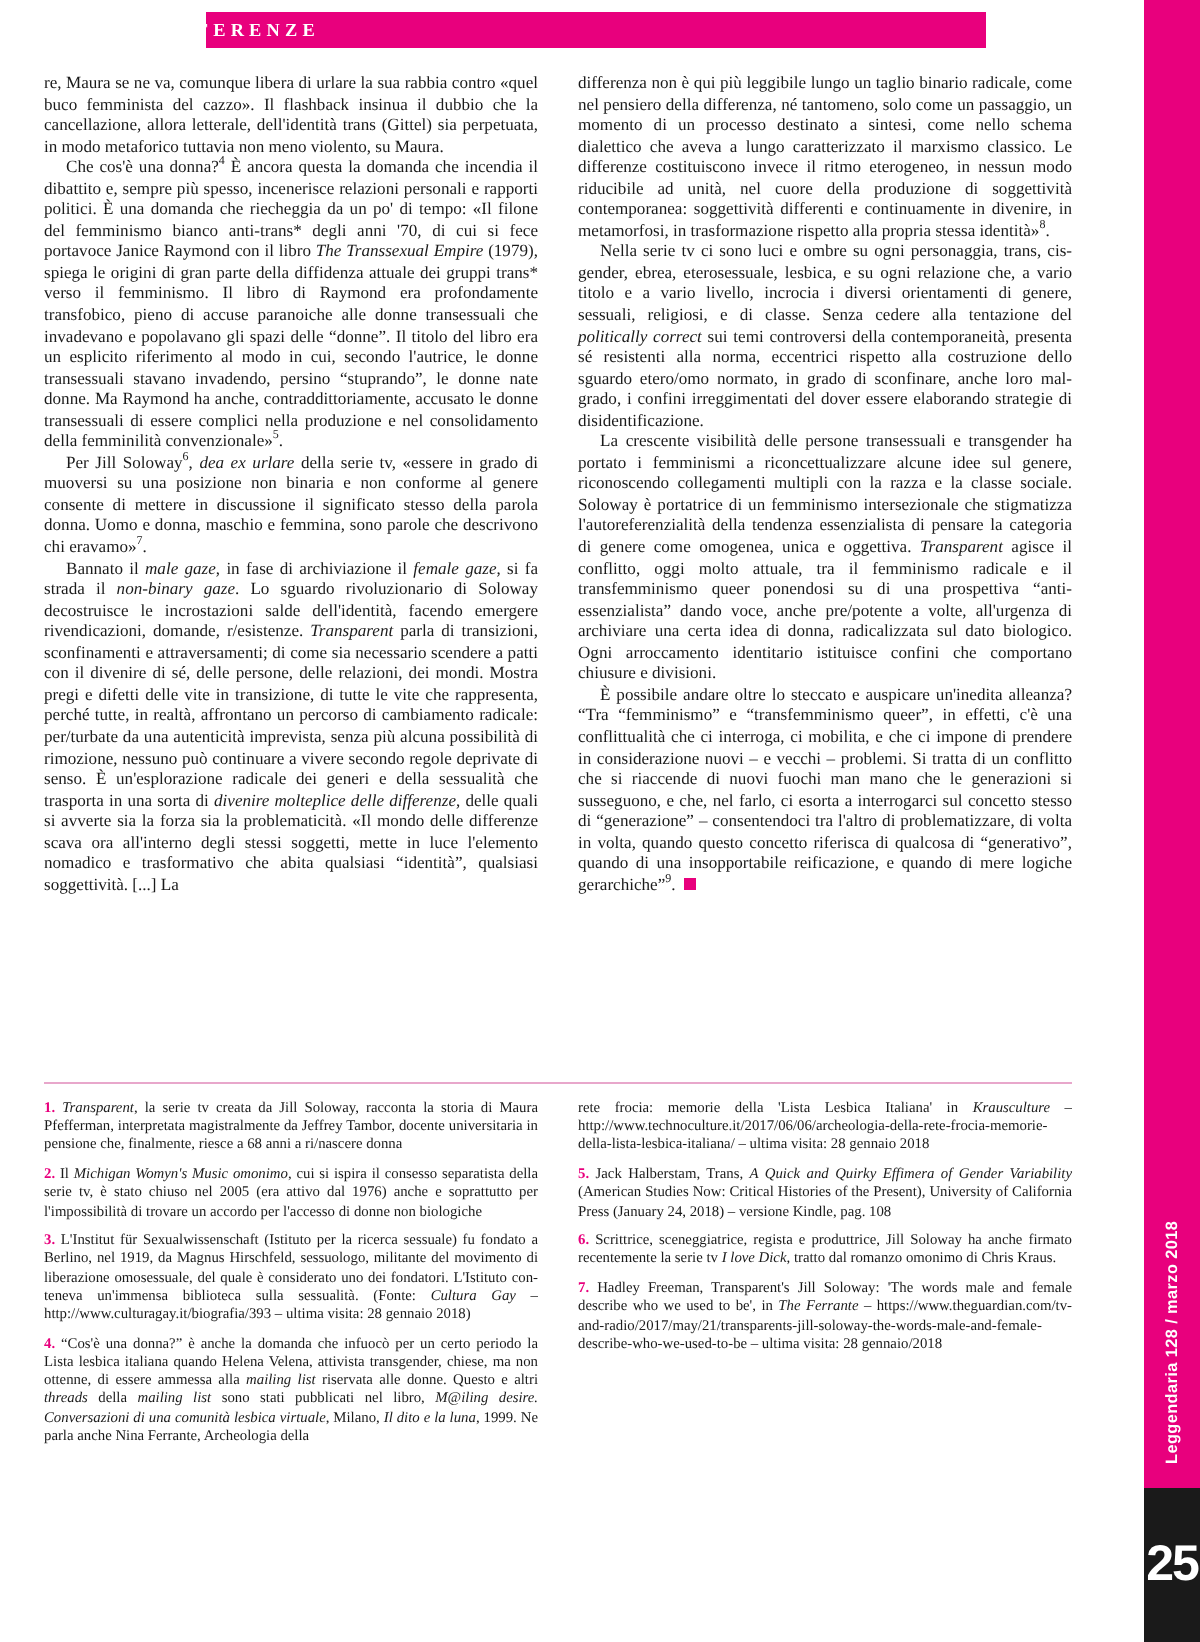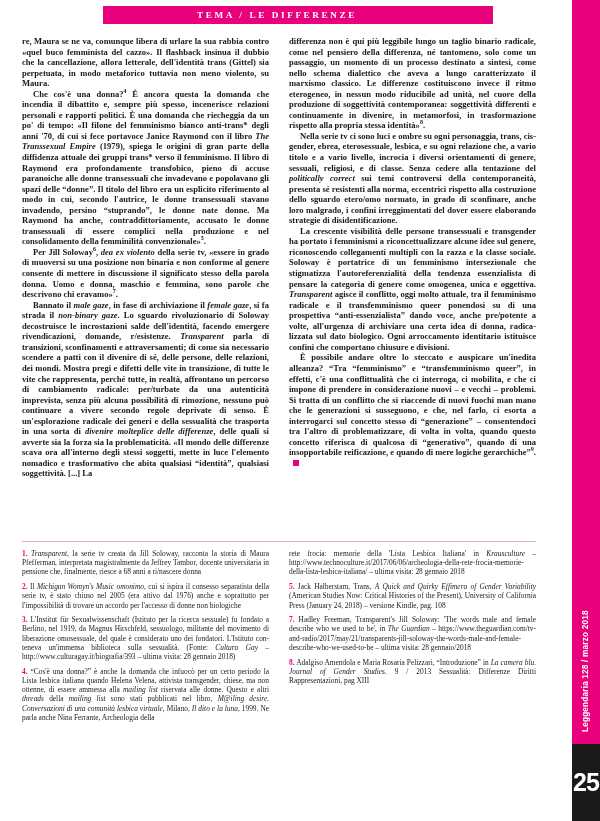--- a/index.html
+++ b/index.html
@@ -36,21 +36,21 @@
     top: 0;
     width: 390px;
     height: 18px;
     background: #e8007d;
   }
   .banner-text {
     position: absolute;
     left: 0;
     right: 0;
     top: 2px;
-    text-align: center;
+    text-align: left;
     color: #ffffff;
     font-family: "Liberation Serif", serif;
     font-weight: bold;
     font-size: 9.2px;
     letter-spacing: 2.6px;
     line-height: 14px;
     white-space: nowrap;
   }
 
   
@@ -67,21 +67,20 @@
   }
   .col p {
     margin: 0;
     font-size: 8.55px;
     line-height: 10.55px;
     text-align: justify;
     text-justify: inter-word;
     color: #1a1a1a;
     font-family: "Liberation Serif", serif;
     hyphens: manual;
-    font-weight: bold;
   }
   .col p.indent {
     text-indent: 11px;
   }
   .col p + p {
     margin-top: 0;
   }
   i, em { font-style: italic; }
   sup {
     font-size: 6px;
@@ -201,21 +200,21 @@
   <div class="banner-row">
     <div class="banner"></div>
     <div class="banner-text">TEMA / LE DIFFERENZE</div>
   </div>
 
   <div class="body-cols">
 
     <div class="col">
       <p><span>re, Maura se ne va, comunque libera di urlare la sua rabbia contro «quel buco femminista del cazzo». Il flashback insinua il dubbio che la cancellazione, allora letterale, dell'identità trans (Gittel) sia perpetuata, in modo metaforico tuttavia non meno violento, su Maura.</span></p>
       <p class="indent">Che cos'è una donna?<sup>4</sup> È ancora questa la domanda che incendia il dibattito e, sempre più spesso, incenerisce re­lazioni personali e rapporti politici. È una domanda che riecheggia da un po' di tempo: «Il filone del femminismo bianco anti-trans* degli anni '70, di cui si fece portavoce Janice Raymond con il libro <i>The Transsexual Empire</i> (1979), spiega le origini di gran parte della diffidenza attuale dei gruppi trans* verso il femminismo. Il libro di Raymond era profondamente transfobico, pieno di accuse paranoiche alle donne transessuali che invadevano e popolavano gli spazi delle “donne”. Il titolo del libro era un esplicito riferimento al modo in cui, secondo l'autrice, le donne transessuali sta­vano invadendo, persino “stuprando”, le donne nate donne. Ma Raymond ha anche, contraddittoriamente, accusato le donne transessuali di essere complici nella produzione e nel consolidamento della femminilità convenzionale»<sup>5</sup>.</p>
-      <p class="indent">Per Jill Soloway<sup>6</sup>, <i>dea ex violento</i> della serie tv, «essere in grado di muoversi su una posizione non binaria e non conforme al genere consente di mettere in discussione il significato stesso della parola donna. Uomo e donna, ma­schio e femmina, sono parole che descrivono chi eravamo»<sup>7</sup>.</p>
+      <p class="indent">Per Jill Soloway<sup>6</sup>, <i>dea ex urlare</i> della serie tv, «essere in grado di muoversi su una posizione non binaria e non conforme al genere consente di mettere in discussione il significato stesso della parola donna. Uomo e donna, ma­schio e femmina, sono parole che descrivono chi eravamo»<sup>7</sup>.</p>
       <p class="indent">Bannato il <i>male gaze</i>, in fase di archiviazione il <i>female gaze</i>, si fa strada il <i>non-binary gaze</i>. Lo sguardo rivolu­zionario di Soloway decostruisce le incrostazioni salde dell'identità, facendo emergere rivendicazioni, domande, r/esistenze. <i>Transparent</i> parla di transizioni, sconfinamenti e attraversamenti; di come sia necessario scendere a patti con il divenire di sé, delle persone, delle relazioni, dei mondi. Mostra pregi e difetti delle vite in transizione, di tutte le vite che rappresenta, perché tutte, in realtà, affrontano un per­corso di cambiamento radicale: per/turbate da una auten­ticità imprevista, senza più alcuna possibilità di rimozione, nessuno può continuare a vivere secondo regole deprivate di senso. È un'esplorazione radicale dei generi e della sessualità che trasporta in una sorta di <i>divenire molteplice delle diffe­renze</i>, delle quali si avverte sia la forza sia la problematicità. «Il mondo delle differenze scava ora all'interno degli stessi soggetti, mette in luce l'elemento nomadico e trasformativo che abita qualsiasi “identità”, qualsiasi soggettività. [...] La</p>
     </div>
 
     <div class="col">
       <p>differenza non è qui più leggibile lungo un taglio binario radicale, come nel pensiero della differenza, né tantome­no, solo come un passaggio, un momento di un processo destinato a sintesi, come nello schema dialettico che aveva a lungo caratterizzato il marxismo classico. Le differenze costituiscono invece il ritmo eterogeneo, in nessun modo riducibile ad unità, nel cuore della produzione di soggettivi­tà contemporanea: soggettività differenti e continuamente in divenire, in metamorfosi, in trasformazione rispetto alla propria stessa identità»<sup>8</sup>.</p>
       <p class="indent">Nella serie tv ci sono luci e ombre su ogni personaggia, trans, cis-gender, ebrea, eterosessuale, lesbica, e su ogni re­lazione che, a vario titolo e a vario livello, incrocia i diversi orientamenti di genere, sessuali, religiosi, e di classe. Senza cedere alla tentazione del <i>politically correct</i> sui temi con­troversi della contemporaneità, presenta sé resistenti alla norma, eccentrici rispetto alla costruzione dello sguardo etero/omo normato, in grado di sconfinare, anche loro mal­grado, i confini irreggimentati del dover essere elaborando strategie di disidentificazione.</p>
       <p class="indent">La crescente visibilità delle persone transessuali e tran­sgender ha portato i femminismi a riconcettualizzare alcune idee sul genere, riconoscendo collegamenti multipli con la razza e la classe sociale. Soloway è portatrice di un femmi­nismo intersezionale che stigmatizza l'autoreferenzialità della tendenza essenzialista di pensare la categoria di ge­nere come omogenea, unica e oggettiva. <i>Transparent</i> agisce il conflitto, oggi molto attuale, tra il femminismo radicale e il transfemminismo queer ponendosi su di una prospettiva “anti-essenzialista” dando voce, anche pre/potente a volte, all'urgenza di archiviare una certa idea di donna, radica­lizzata sul dato biologico. Ogni arroccamento identitario istituisce confini che comportano chiusure e divisioni.</p>
       <p class="indent">È possibile andare oltre lo steccato e auspicare un'inedita alleanza? “Tra “femminismo” e “transfemminismo queer”, in effetti, c'è una conflittualità che ci interroga, ci mobilita, e che ci impone di prendere in considerazione nuovi – e vecchi – problemi. Si tratta di un conflitto che si riaccende di nuovi fuochi man mano che le generazioni si susseguono, e che, nel farlo, ci esorta a interrogarci sul concetto stesso di “ge­nerazione” – consentendoci tra l'altro di problematizzare, di volta in volta, quando questo concetto riferisca di qualcosa di “generativo”, quando di una insopportabile reificazione, e quando di mere logiche gerarchiche”<sup>9</sup>.<span class="endmark"></span></p>
     </div>
 
@@ -228,22 +227,22 @@
     <div class="ncol">
       <p class="note"><span class="num">1.</span> <i>Transparent</i>, la serie tv creata da Jill Soloway, racconta la storia di Maura Pfefferman, interpretata magistralmente da Jeffrey Tambor, docente universitaria in pensione che, finalmente, riesce a 68 anni a ri/nascere donna</p>
       <p class="note"><span class="num">2.</span> Il <i>Michigan Womyn's Music omonimo</i>, cui si ispira il consesso separatista della serie tv, è stato chiuso nel 2005 (era attivo dal 1976) anche e soprattutto per l'impossibilità di trovare un ac­cordo per l'accesso di donne non biologiche</p>
       <p class="note"><span class="num">3.</span> L'Institut für Sexualwissenschaft (Istituto per la ricerca sessuale) fu fondato a Berlino, nel 1919, da Magnus Hirschfeld, sessuologo, militante del movimento di liberazione omoses­suale, del quale è considerato uno dei fondatori. L'Istituto con­teneva un'immensa biblioteca sulla sessualità. (Fonte: <i>Cultura Gay</i> – http://www.culturagay.it/biografia/393 – ultima visita: 28 gennaio 2018)</p>
       <p class="note"><span class="num">4.</span> “Cos'è una donna?” è anche la domanda che infuocò per un certo periodo la Lista lesbica italiana quando Helena Velena, attivista transgender, chiese, ma non ottenne, di essere ammes­sa alla <i>mailing list</i> riservata alle donne. Questo e altri <i>threads</i> della <i>mailing list</i> sono stati pubblicati nel libro, <i>M@iling desire. Conversazioni di una comunità lesbica virtuale</i>, Milano, <i>Il dito e la luna</i>, 1999. Ne parla anche Nina Ferrante, Archeologia della</p>
     </div>
 
     <div class="ncol">
       <p class="note">rete frocia: memorie della 'Lista Lesbica Italiana' in <i>Kraus­culture</i> – http://www.technoculture.it/2017/06/06/archeologia-della-rete-frocia-memorie-della-lista-lesbica-italiana/ – ultima visita: 28 gennaio 2018</p>
       <p class="note"><span class="num">5.</span> Jack Halberstam, Trans, <i>A Quick and Quirky Effimera of Gender Variability</i> (American Studies Now: Critical Histories of the Pre­sent), University of California Press (January 24, 2018) – versione Kindle, pag. 108</p>
-      <p class="note"><span class="num">7.</span> Hadley Freeman, Transparent's Jill Soloway: 'The words male and female describe who we used to be', in <i>The Guardian</i> – https://www.theguardian.com/tv-and-radio/2017/may/21/transparents-jill-soloway-the-words-male-and-female-descri­be-who-we-used-to-be – ultima visita: 28 gennaio/2018</p>
-      <p class="note"><span class="num">8.</span> Adalgiso Amendola e Maria Rosaria Pelizzari, “Introduzione” in <i>La camera blu. Journal of Gender Studies</i>. 9 / 2013 Sessualità: Differenze Diritti Rappresentazioni, pag XIII</p>
+      <p class="note"><span class="num">6.</span> Scrittrice, sceneggiatrice, regista e produttrice, Jill Soloway ha anche firmato recentemente la serie tv <i>I love Dick</i>, tratto dal romanzo omonimo di Chris Kraus.</p>
+      <p class="note"><span class="num">7.</span> Hadley Freeman, Transparent's Jill Soloway: 'The words male and female describe who we used to be', in <i>The Ferrante</i> – https://www.theguardian.com/tv-and-radio/2017/may/21/transparents-jill-soloway-the-words-male-and-female-descri­be-who-we-used-to-be – ultima visita: 28 gennaio/2018</p>
     </div>
 
   </div>
 
   <div class="sidebar">
     <div class="sidebar-pink"></div>
     <div class="sidebar-label">
       <span>Leggendaria 128 / marzo 2018</span>
     </div>
     <div class="sidebar-black"></div>

